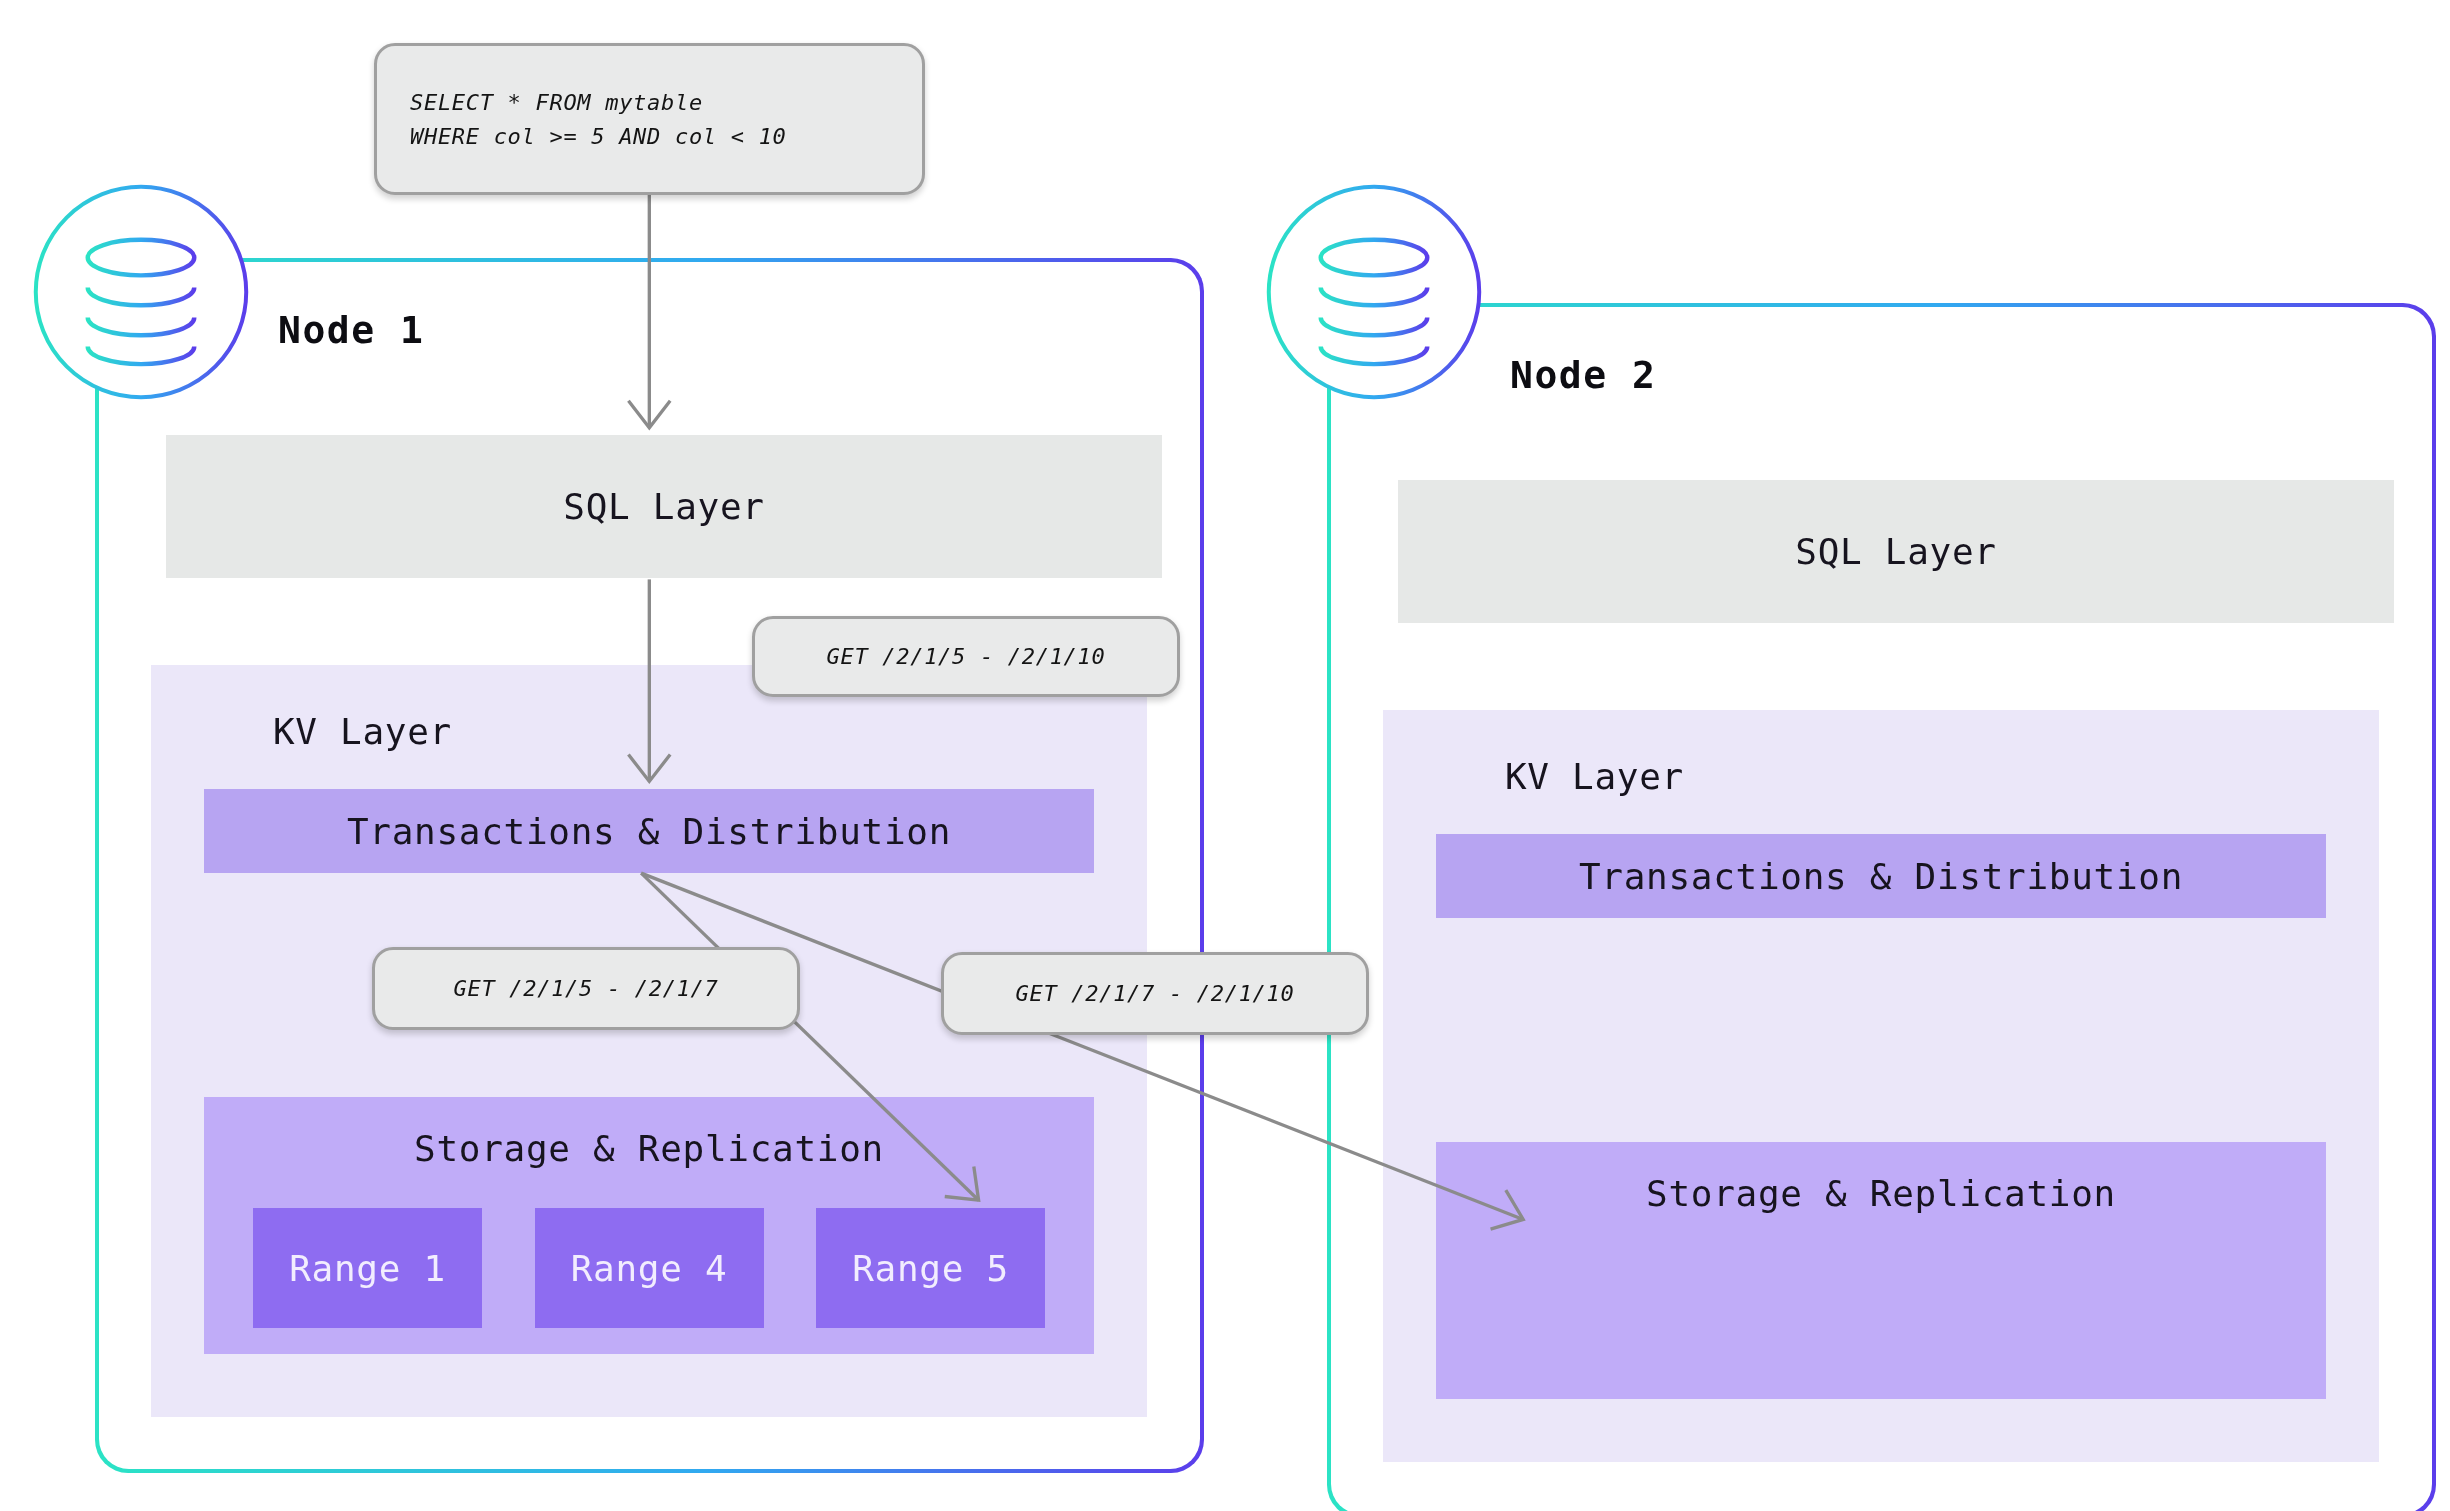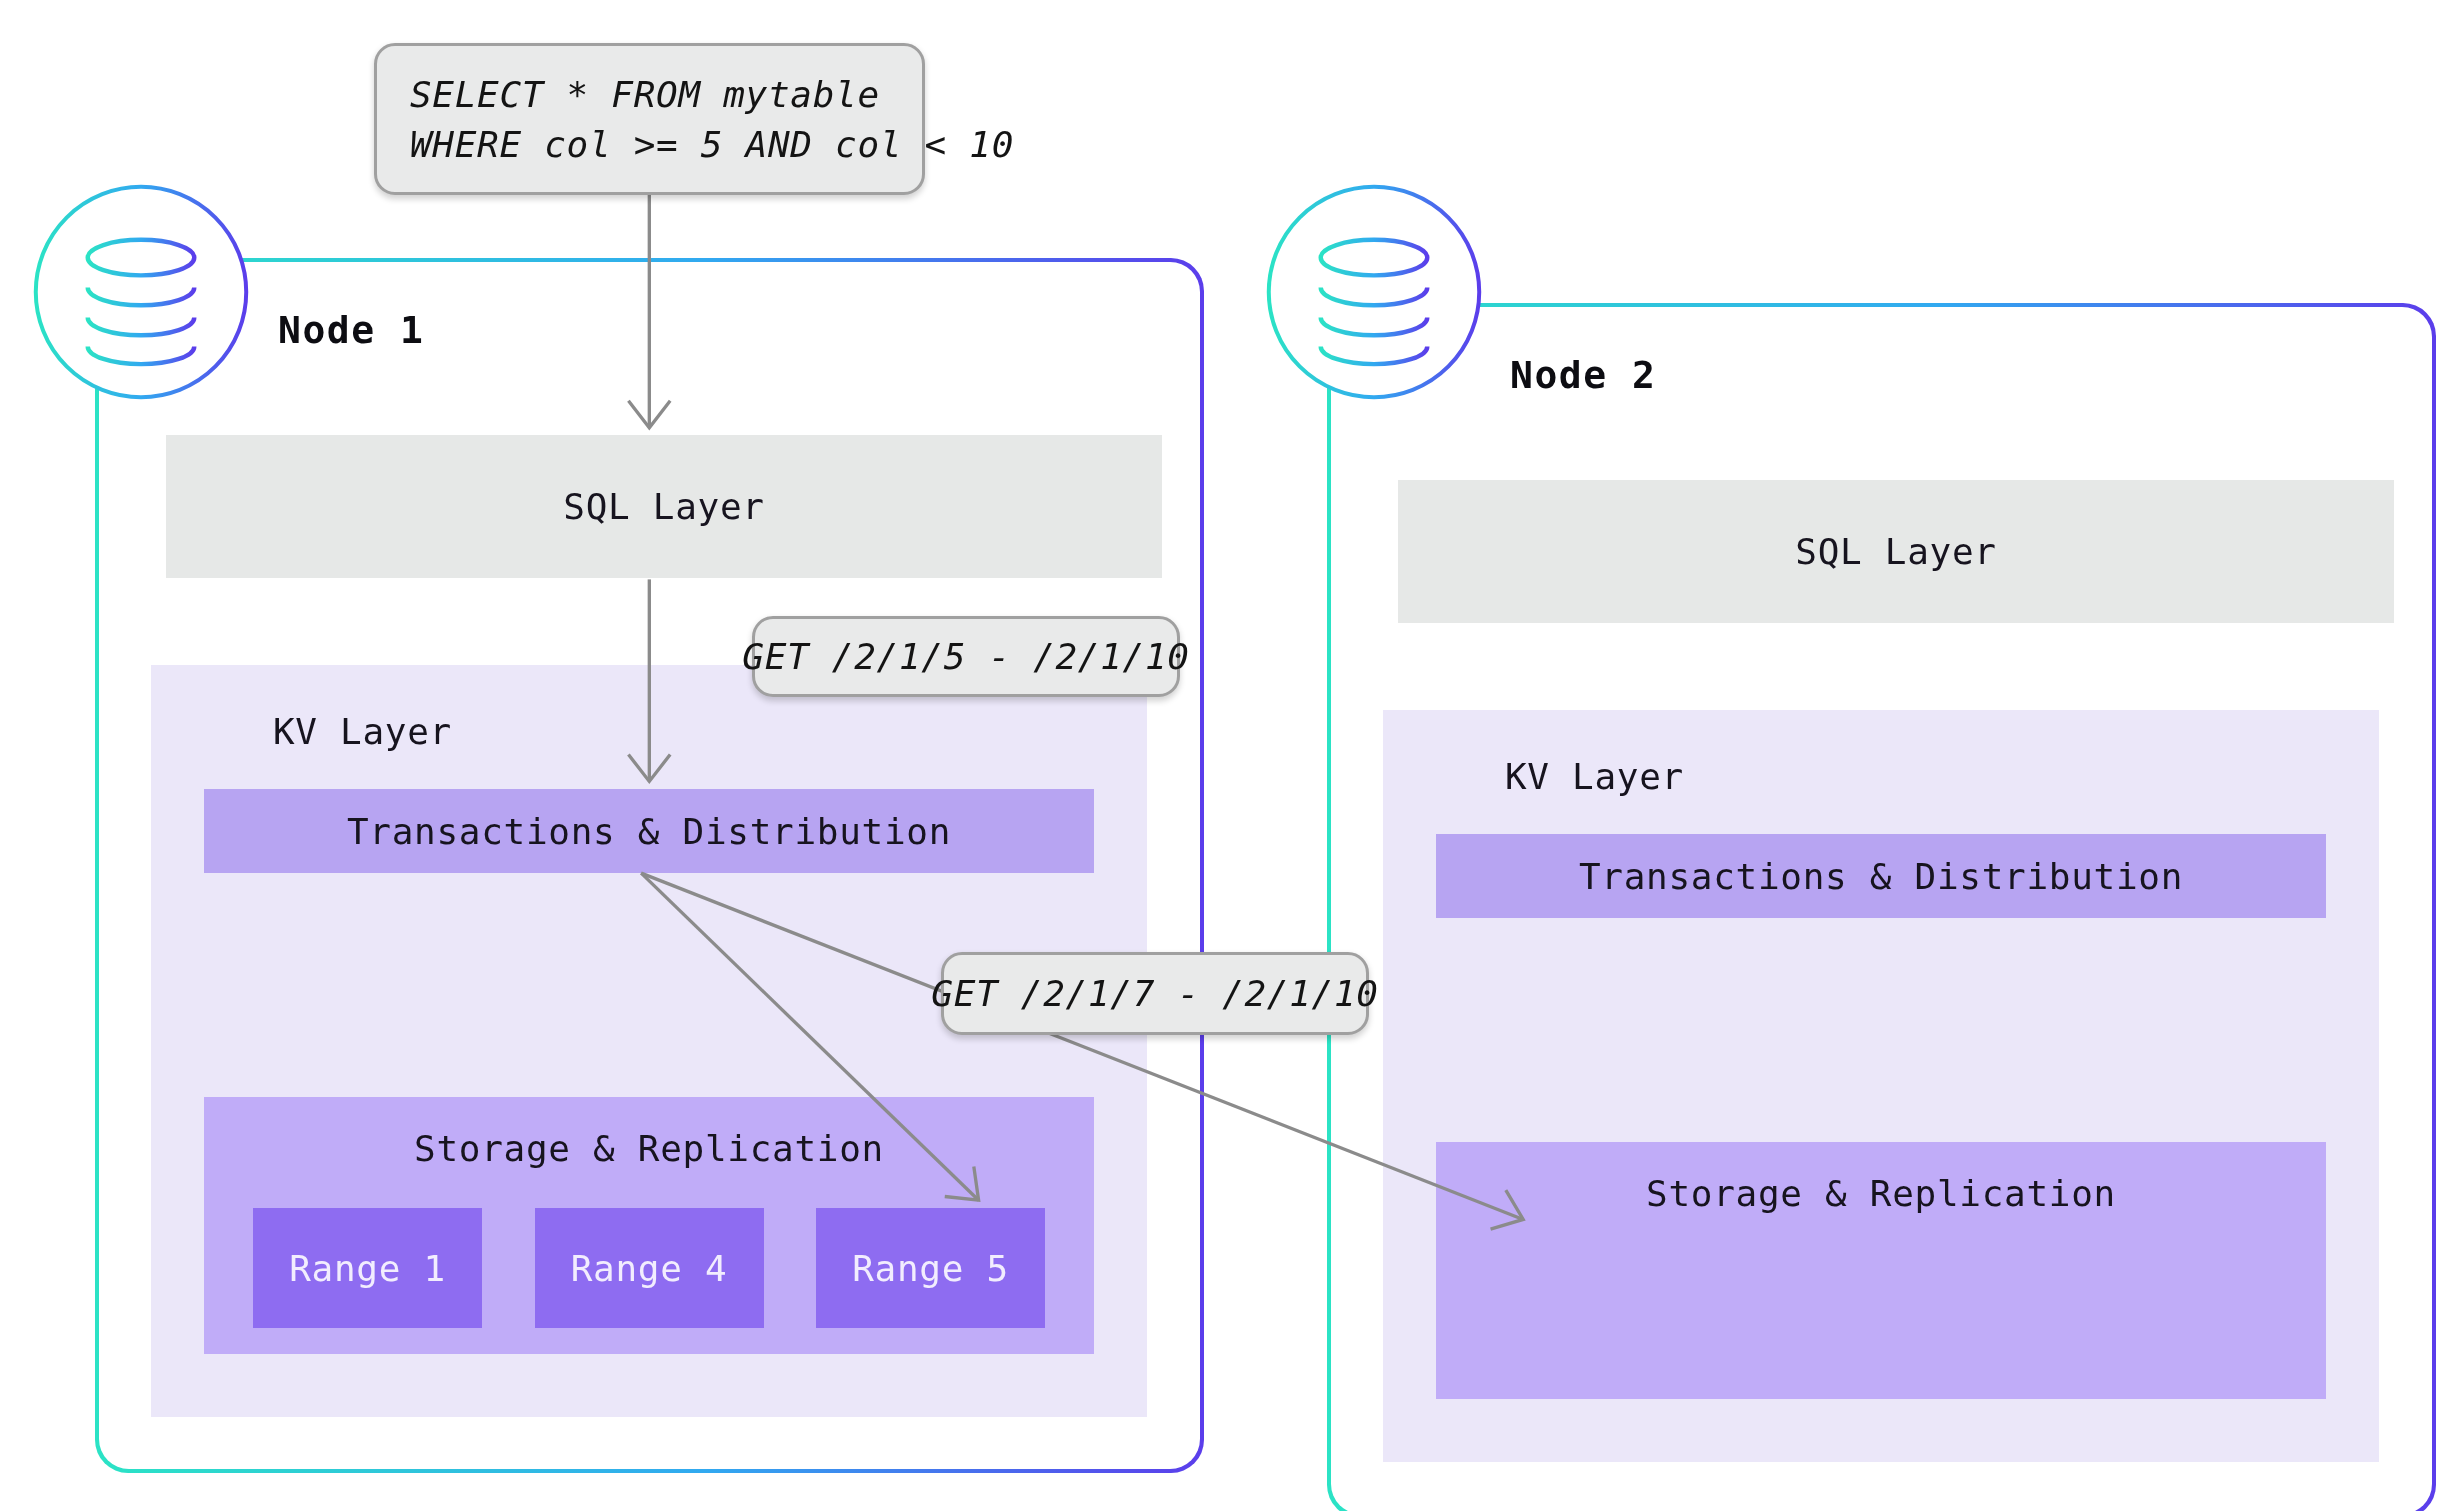--- a/index.html
+++ b/index.html
@@ -37,21 +37,21 @@
   .range{width:229px;height:120px;background:var(--range-bg);color:var(--range-text);
          display:flex;align-items:center;justify-content:center;font-size:36px;letter-spacing:0.7px;}
 
   
   .db-icon{position:absolute;top:181px;width:222px;height:222px;z-index:6;}
   .db-icon--1{left:30px;} .db-icon--2{left:1263px;}
 
   
   .bubble{position:absolute;background:var(--label-bg);border:3px solid var(--label-border);
           border-radius:21px;box-sizing:border-box;display:flex;align-items:center;justify-content:center;
-          font-style:italic;font-size:36px;letter-spacing:0.7px;color:#141414;z-index:7;
+          font-style:italic;font-size:22px;letter-spacing:0.7px;color:#141414;z-index:7;
           box-shadow:0 3.7px 6.7px rgba(0,0,0,0.18);white-space:nowrap;}
   .bubble--query{left:374px;top:43px;width:551px;height:152px;flex-direction:column;
                  align-items:flex-start;justify-content:center;gap:9px;padding-left:33px;}
   .bubble--get1{left:752px;top:616px;width:428px;height:81px;}
   .bubble--get2{left:372px;top:947px;width:428px;height:83px;}
   .bubble--get3{left:941px;top:952px;width:428px;height:83px;}
 
   
   #arrows{position:absolute;left:0;top:0;z-index:5;pointer-events:none;}
 </style>
@@ -151,18 +151,21 @@
       <line x1="74" y1="34.5" x2="74" y2="74.5"></line>
       <path d="M26,48 A24,8 0 0 0 74,48"></path>
       <path d="M26,61.5 A24,8 0 0 0 74,61.5"></path>
       <path d="M26,74.5 A24,8 0 0 0 74,74.5"></path>
     </g>
   </svg>
 
   <div class="bubble bubble--get1">
     <span>GET /2/1/5 - /2/1/10</span>
   </div>
+  <div class="bubble bubble--get2">
+    <span>GET /2/1/5 - /2/1/7</span>
+  </div>
   <div class="bubble bubble--get3">
     <span>GET /2/1/7 - /2/1/10</span>
   </div>
 
 </div>
 
 
 </body></html>

